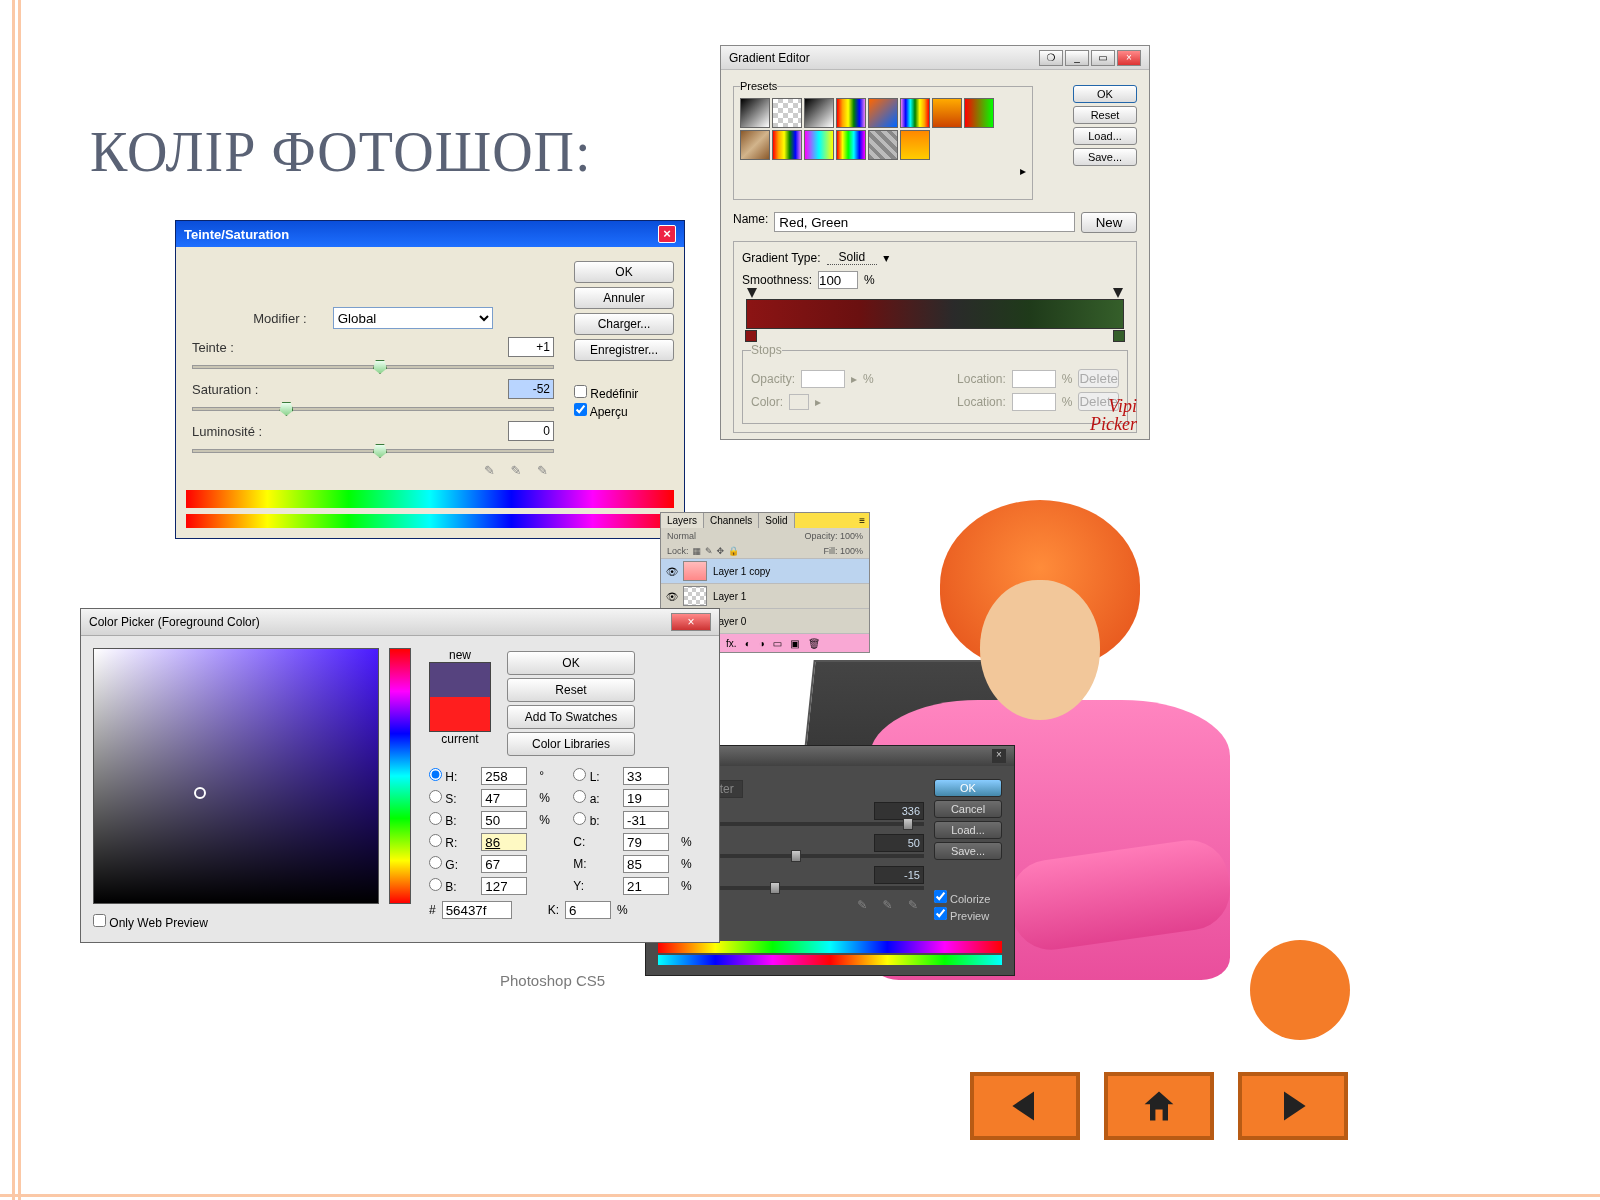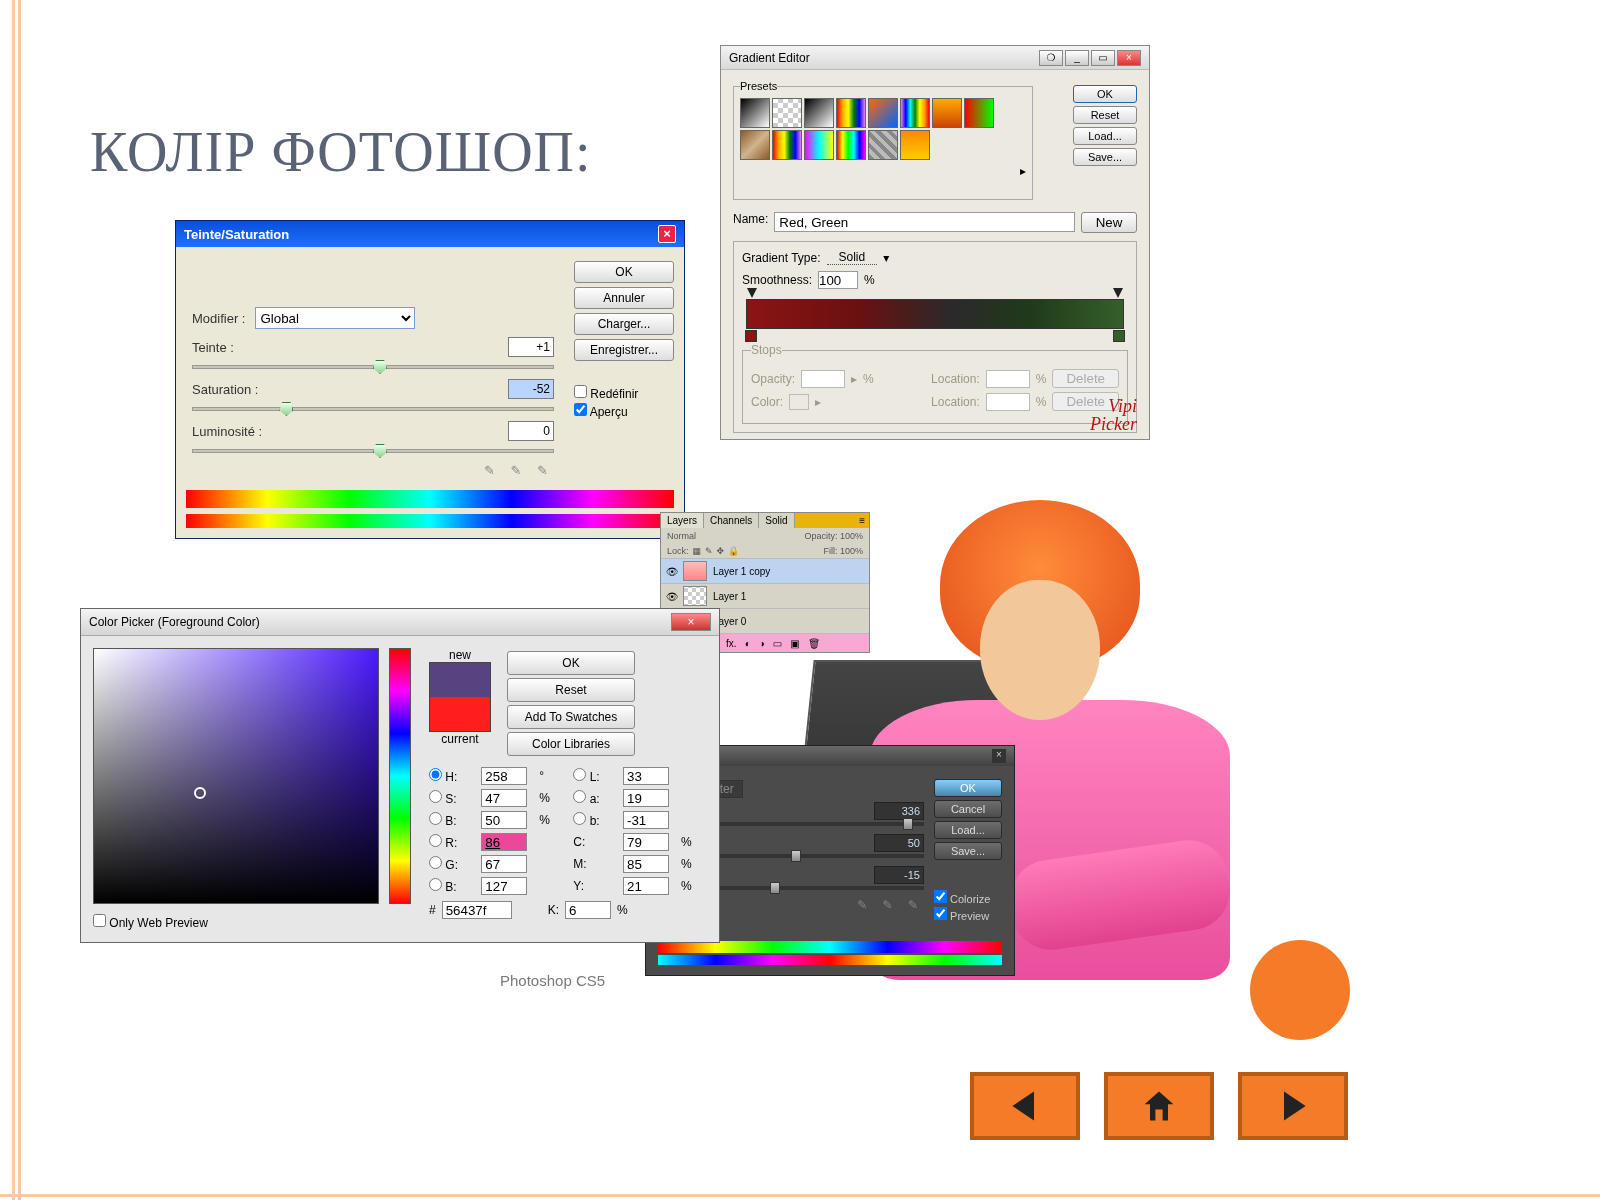--- a/index.html
+++ b/index.html
@@ -92,21 +92,21 @@
   .ge-name-row { margin: 12px 0 8px; display: flex; align-items: flex-start; gap: 6px; }
   .ge-name-row input { flex: 1; border: 1px solid #999; height: 20px; padding: 0 4px; }
   .ge-name-row button { width: 56px; padding: 2px 0; border: 1px solid #888; background: linear-gradient(#fff,#ddd); border-radius: 3px; }
   fieldset.gtype { border: 1px solid #aaa; padding: 8px; margin-top: 6px; }
   .gradbar { height: 30px; margin: 10px 4px 14px; background: linear-gradient(90deg,#8c1414 0%,#6a1010 30%,#2a2a2a 55%,#1f3a1a 75%,#355f2a 100%); border: 1px solid #333; position: relative; }
   .gradbar .stop-top { position: absolute; top: -12px; width: 10px; height: 10px; background: #222; clip-path: polygon(0 0,100% 0,50% 100%); }
   .gradbar .stop-bot { position: absolute; bottom: -14px; width: 12px; height: 12px; border: 1px solid #333; }
   fieldset.stops { border: 1px solid #aaa; padding: 8px; margin-top: 6px; color: #9a9a8a; }
   .stops-row { display: flex; align-items: center; gap: 6px; margin: 4px 0; }
   .stops-row input { width: 44px; height: 18px; border: 1px solid #bbb; }
-  .stops-row button { padding: 1px 13px; border: 1px solid #bbb; background: #eee; border-radius: 3px; color: #aaa; }
+  .stops-row button { padding: 1px 0; border: 1px solid #bbb; background: #eee; border-radius: 3px; color: #aaa; }
   .vipi { position: absolute; right: 12px; bottom: 6px; color: #b11; font-family: "Times New Roman", serif; font-style: italic; font-size: 18px; line-height: 1; text-align: right; }
 
   
   .cp-panel {
     position: absolute;
     left: 50px; top: 598px;
     width: 640px;
     background: #e7e7e7;
     border: 1px solid #666;
     font-size: 12px;
@@ -123,34 +123,34 @@
   .cp-huebar { width: 22px; height: 256px; background: linear-gradient(to bottom, red, magenta, blue, cyan, lime, yellow, red); border: 1px solid #555; }
   .cp-right { flex: 1; padding-left: 8px; }
   .cp-swatches { display: flex; flex-direction: column; align-items: center; margin-bottom: 8px; }
   .cp-swpair { display: flex; flex-direction: column; border: 1px solid #444; }
   .cp-swpair div { width: 60px; height: 34px; }
   .cp-btncol { width: 128px; margin-left: 16px;}
   .cp-btncol-wrap { display: flex; }
   .cp-btncol button { display:block; width: 128px; margin: 3px 0; padding: 4px 0; border: 1px solid #888; background: linear-gradient(#fff,#ddd); border-radius: 3px; font-size: 12px; }
   .cp-grid { display: grid; grid-template-columns: auto 50px auto auto 50px auto; gap: 4px 8px; align-items: center; margin-top: 8px;}
   .cp-grid input[type=text] { width: 46px; height: 18px; border: 1px solid #888; text-align: left; padding-left: 3px; }
-  .cp-grid .highlight { background: #ec4899; text-decoration: underline; }
+  .cp-grid .highlight { background: #fef9c3; text-decoration: underline; }
   .cp-hexrow { margin-top: 6px; display: flex; align-items: center; gap: 6px;}
   .cp-hexrow input { width: 70px; height: 18px; border: 1px solid #888; padding-left: 3px; }
 
   
   .layers-panel {
     position: absolute;
     left: 630px; top: 502px;
     width: 210px;
     background: #d6d3c7;
     border: 1px solid #888;
     font-size: 10px;
   }
-  .layers-tabs { background: #eab308; display: flex; align-items: center; font-size: 10px; }
+  .layers-tabs { background: #fde047; display: flex; align-items: center; font-size: 10px; }
   .layers-tabs .tab { padding: 2px 6px; border-right: 1px solid #999; background: #d6d3c7; }
   .layers-tabs .tab.active { background: #e2dfd3; }
   .layers-row { display: flex; align-items: center; padding: 2px 4px; border-bottom: 1px solid #bbb; }
   .layers-row.sel { background: #bcd4ef; }
   .layers-row .thumb { width: 24px; height: 20px; border: 1px solid #888; background: #fff; margin-right: 6px; }
   .layers-row .eye { width: 14px; text-align: center; margin-right: 4px; }
   .layers-ctrl { display: flex; justify-content: space-between; padding: 3px 6px; font-size: 9px; color: #555; }
   .layers-lock { display: flex; gap: 4px; padding: 2px 6px; font-size: 9px; color: #555; align-items: center; border-bottom: 1px solid #bbb;}
   .layers-footer { background: #f9a8d4; height: 18px; display: flex; justify-content: center; gap: 8px; align-items: center; font-size: 10px; }
 
@@ -224,21 +224,21 @@
 
   <h1 class="title">КОЛІР ФОТОШОП:</h1>
 
   <div class="hs-panel">
     <div class="hs-title">
       <span>Teinte/Saturation</span>
       <span class="close">×</span>
     </div>
     <div class="hs-body">
       <div class="hs-left">
-        <div class="hs-row" style="justify-content:flex-start; gap:10px;margin-top:48px;">
+        <div class="hs-row" style="justify-content:center; gap:26px;margin-top:48px;">
           <label>Modifier :</label>
           <select class="dd">
             <option>Global</option>
           </select>
         </div>
         <div class="hs-row">
           <label>Teinte :</label>
           <input type="text" value="+1" style="">
         </div>
         <div class="slider-track">

